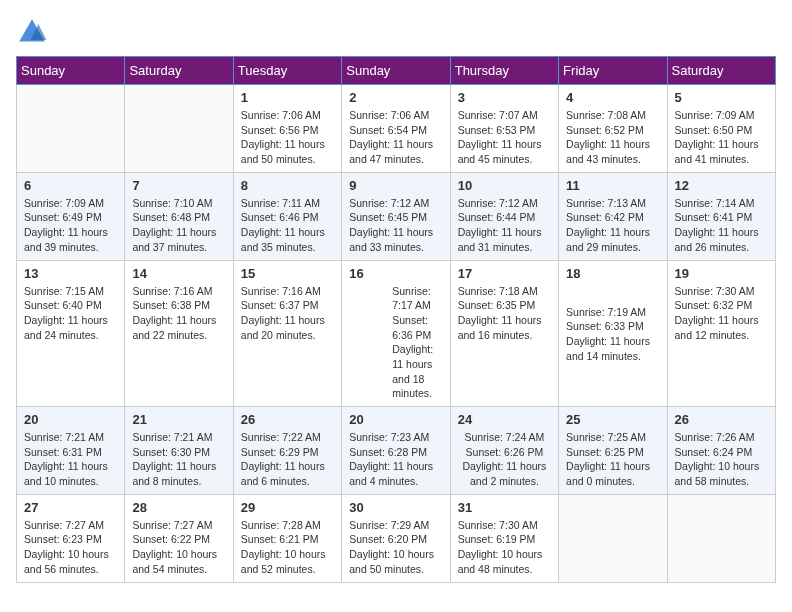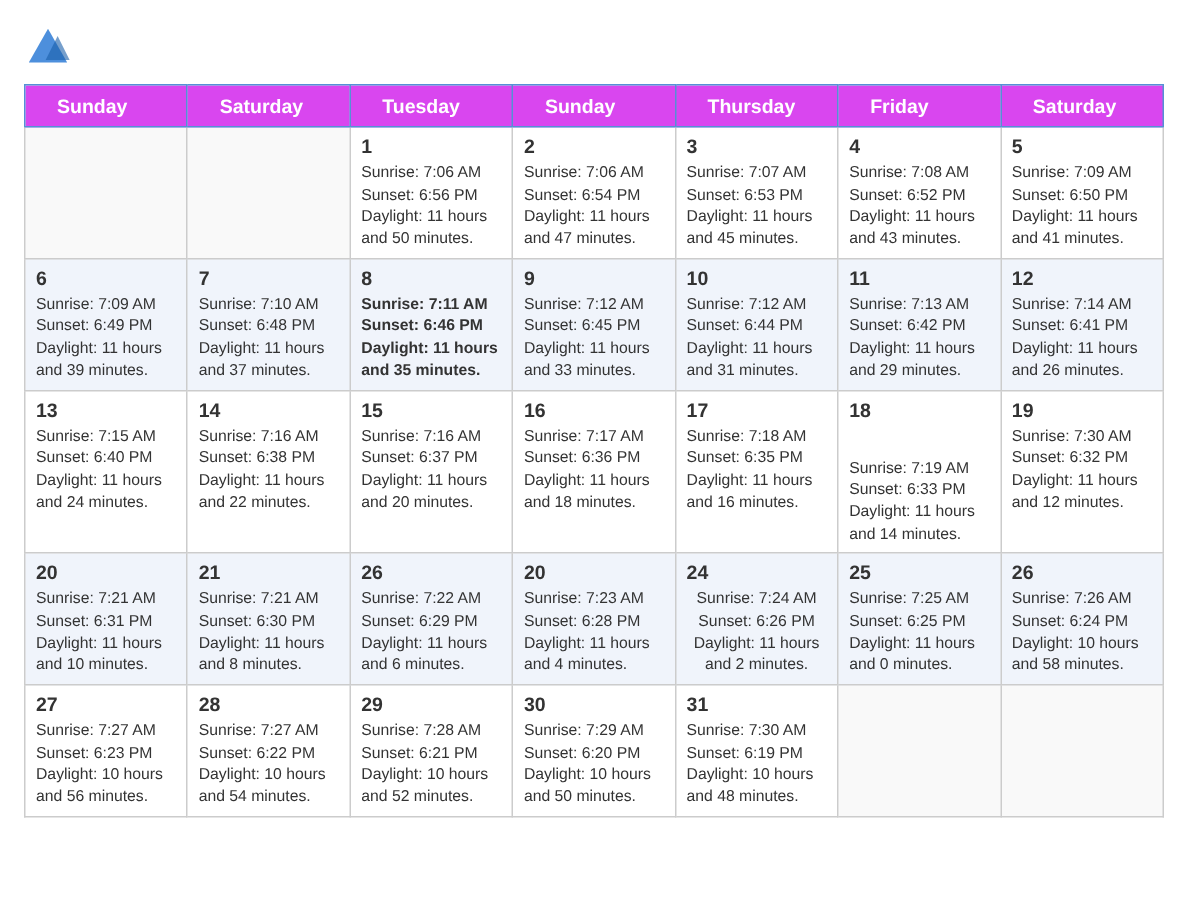--- a/index.html
+++ b/index.html
@@ -51,26 +51,26 @@
     .title-location {
       font-size: 15px;
       color: #555;
     }
     .calendar {
       width: 100%;
       border-collapse: collapse;
       border: 1px solid #ccc;
     }
     .calendar th {
-      background: #d946ef;
+      background: #701a75;
       color: #fff;
       text-align: left;
-      padding: 6px 21px;
+      padding: 6px 4px;
       font-size: 13px;
-      font-weight: bold;
+      font-weight: normal;
       border: 1px solid #5590d5;
     }
     .calendar td {
       border: 1px solid #ccc;
       vertical-align: top;
       padding: 5px 7px;
       width: 108px;
       min-height: 80px;
       background: #fff;
       font-size: 11px;
@@ -169,21 +169,21 @@
 Daylight: 11 hours and 39 minutes.</div>
         </td>
         <td>
           <span class="day-number">7</span>
           <div class="day-info" style="white-space: pre-line;">Sunrise: 7:10 AM
 Sunset: 6:48 PM
 Daylight: 11 hours and 37 minutes.</div>
         </td>
         <td>
           <span class="day-number">8</span>
-          <div class="day-info" style="white-space: pre-line; font-weight: bold;">Sunrise: 7:11 AM
+          <div class="day-info" style="white-space: pre-line;">Sunrise: 7:11 AM
 Sunset: 6:46 PM
 Daylight: 11 hours and 35 minutes.</div>
         </td>
         <td>
           <span class="day-number">9</span>
           <div class="day-info" style="white-space: pre-line;">Sunrise: 7:12 AM
 Sunset: 6:45 PM
 Daylight: 11 hours and 33 minutes.</div>
         </td>
         <td>
@@ -219,21 +219,21 @@
 Daylight: 11 hours and 22 minutes.</div>
         </td>
         <td>
           <span class="day-number">15</span>
           <div class="day-info" style="white-space: pre-line;">Sunrise: 7:16 AM
 Sunset: 6:37 PM
 Daylight: 11 hours and 20 minutes.</div>
         </td>
         <td>
           <span class="day-number">16</span>
-          <div class="day-info" style="white-space: pre-line;">Sunrise: 7:17 AM
+          <div class="day-info" style="white-space: pre-line; margin-left: 43px;">Sunrise: 7:17 AM
 Sunset: 6:36 PM
 Daylight: 11 hours and 18 minutes.</div>
         </td>
         <td>
           <span class="day-number">17</span>
           <div class="day-info" style="white-space: pre-line;">Sunrise: 7:18 AM
 Sunset: 6:35 PM
 Daylight: 11 hours and 16 minutes.</div>
         </td>
         <td>

